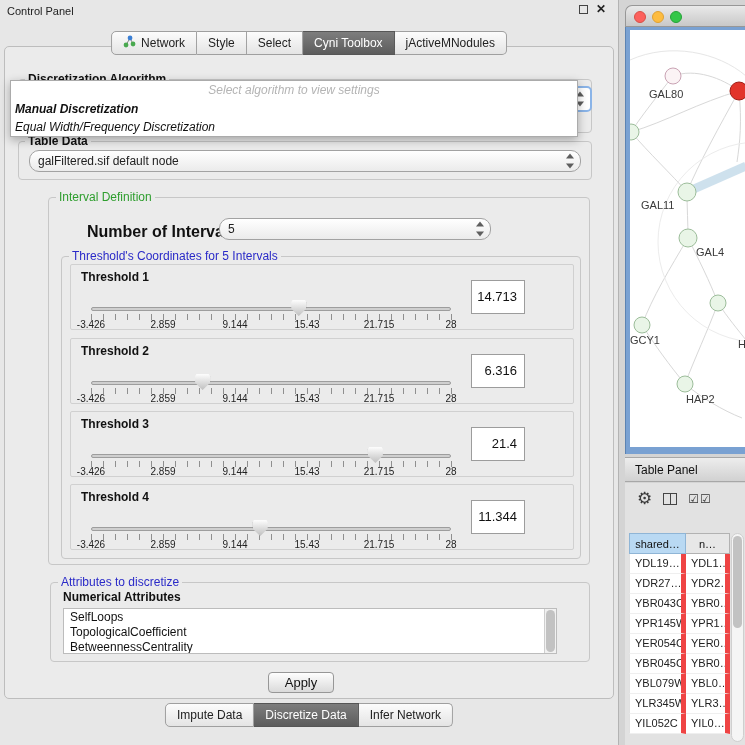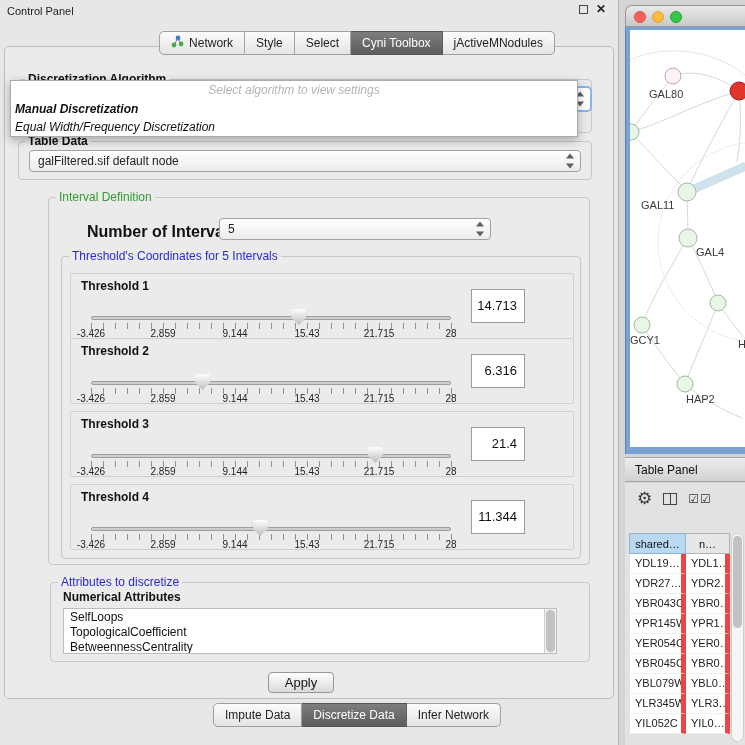--- a/index.html
+++ b/index.html
@@ -10,21 +10,21 @@
   .control-panel { position:absolute; left:0; top:0; width:619px; height:745px; background:#e7e7e7; border-right:1px solid #b3b3b3; }
   .cp-titlebar { position:absolute; left:0; top:0; width:100%; height:22px; font-size:11px; color:#222; }
   .cp-title { position:absolute; left:7px; top:5px; }
   .win-btns { position:absolute; right:12px; top:5px; display:flex; gap:8px; align-items:center; }
   .min-box { width:9px; height:9px; border:1.4px solid #444; display:inline-block; }
   .close-x { font-size:12px; font-weight:bold; color:#222; line-height:9px; }
 
   .cp-frame { position:absolute; left:4px; top:46px; width:610px; height:653px; border:1px solid #bdbdbd; border-radius:5px; background:#ebebeb; }
 
   
-  .tabs { position:absolute; left:50%; transform:translateX(-50%); display:flex; z-index:10;margin-left:48px; }
+  .tabs { position:absolute; left:50%; transform:translateX(-50%); display:flex; z-index:10; }
   .top-tabs { top:31px; }
   .bottom-tabs { top:703px; }
   .tab { font-size:12px; color:#222; padding:0 11px; height:24px; display:flex; align-items:center; gap:5px;
          background:linear-gradient(#fcfcfc,#e4e4e4); border:1px solid #9f9f9f; border-left:none; white-space:nowrap; }
   .tab:first-child { border-left:1px solid #9f9f9f; border-radius:5px 0 0 5px; }
   .tab:last-child { border-radius:0 5px 5px 0; }
   .tab.selected { background:linear-gradient(#7d7d7d,#5c5c5c); color:#fff; border-color:#565656; }
 
   
   .group { position:absolute; border:1px solid #c7c7c7; border-radius:4px; }
@@ -39,21 +39,21 @@
   .algo-stub { position:absolute; left:552px; top:86px; width:40px; height:26px; background:#fff;
                border:2px solid #8ab4e8; border-radius:5px; z-index:5; }
 
   
   .algo-overlay { position:absolute; left:10px; top:80px; width:568px; height:57px; background:#fff;
                   border:1px solid #ababab; box-shadow:0 3px 9px rgba(0,0,0,.3); z-index:30;font-style:italic; }
   .algo-placeholder { text-align:center; color:#b4b4b4; font-size:12px; line-height:19px; height:19px; white-space:nowrap; overflow:hidden; }
   .algo-option { font-size:12px; line-height:18px; padding-left:4px; color:#111; white-space:nowrap; }
 
   
-  .combo { position:absolute; background:linear-gradient(#ffffff,#ebebeb); border:1px solid #a2a2a2; border-radius:4px;
+  .combo { position:absolute; background:linear-gradient(#ffffff,#ebebeb); border:1px solid #a2a2a2; border-radius:10px;
            font-size:12px; color:#222; display:flex; align-items:center; padding:0 22px 0 8px; white-space:nowrap; overflow:hidden; }
   .stepper { position:absolute; right:5px; top:50%; transform:translateY(-50%); width:10px; height:15px; }
   .stepper::before { content:""; position:absolute; left:1px; top:0; border-left:4px solid transparent; border-right:4px solid transparent; border-bottom:5px solid #5e5e5e; }
   .stepper::after  { content:""; position:absolute; left:1px; bottom:0; border-left:4px solid transparent; border-right:4px solid transparent; border-top:5px solid #5e5e5e; }
 
   .td-group { left:18px; top:141px; width:574px; height:39px; }
   .td-label { left:25px; top:134px; font-weight:bold; color:#111; }
   .td-combo { left:10px; top:8px; right:10px; height:22px; }
 
   .id-group { left:48px; top:197px; width:542px; height:368px; }
@@ -190,21 +190,21 @@
 
   <div class="group id-group">
     <span class="noi-label">Number of Intervals</span>
     <div class="combo noi-combo">
       <span>5</span>
       <span class="stepper"></span>
     </div>
 
     <div class="th-group">
 
-      <div class="th-panel" style="top:16px">
+      <div class="th-panel" style="top:7px">
         <span class="th-label">Threshold 1</span>
         <div class="th-track"></div>
         <div class="th-ticks"></div>
         <div class="th-scale scale-row">
             <span class="scale-lab" style="left: 0%;">-3.426</span>
             <span class="scale-lab" style="left: 20%;">2.859</span>
             <span class="scale-lab" style="left: 40%;">9.144</span>
             <span class="scale-lab" style="left: 60%;">15.43</span>
             <span class="scale-lab" style="left: 80%;">21.715</span>
             <span class="scale-lab" style="left: 100%;">28</span>

